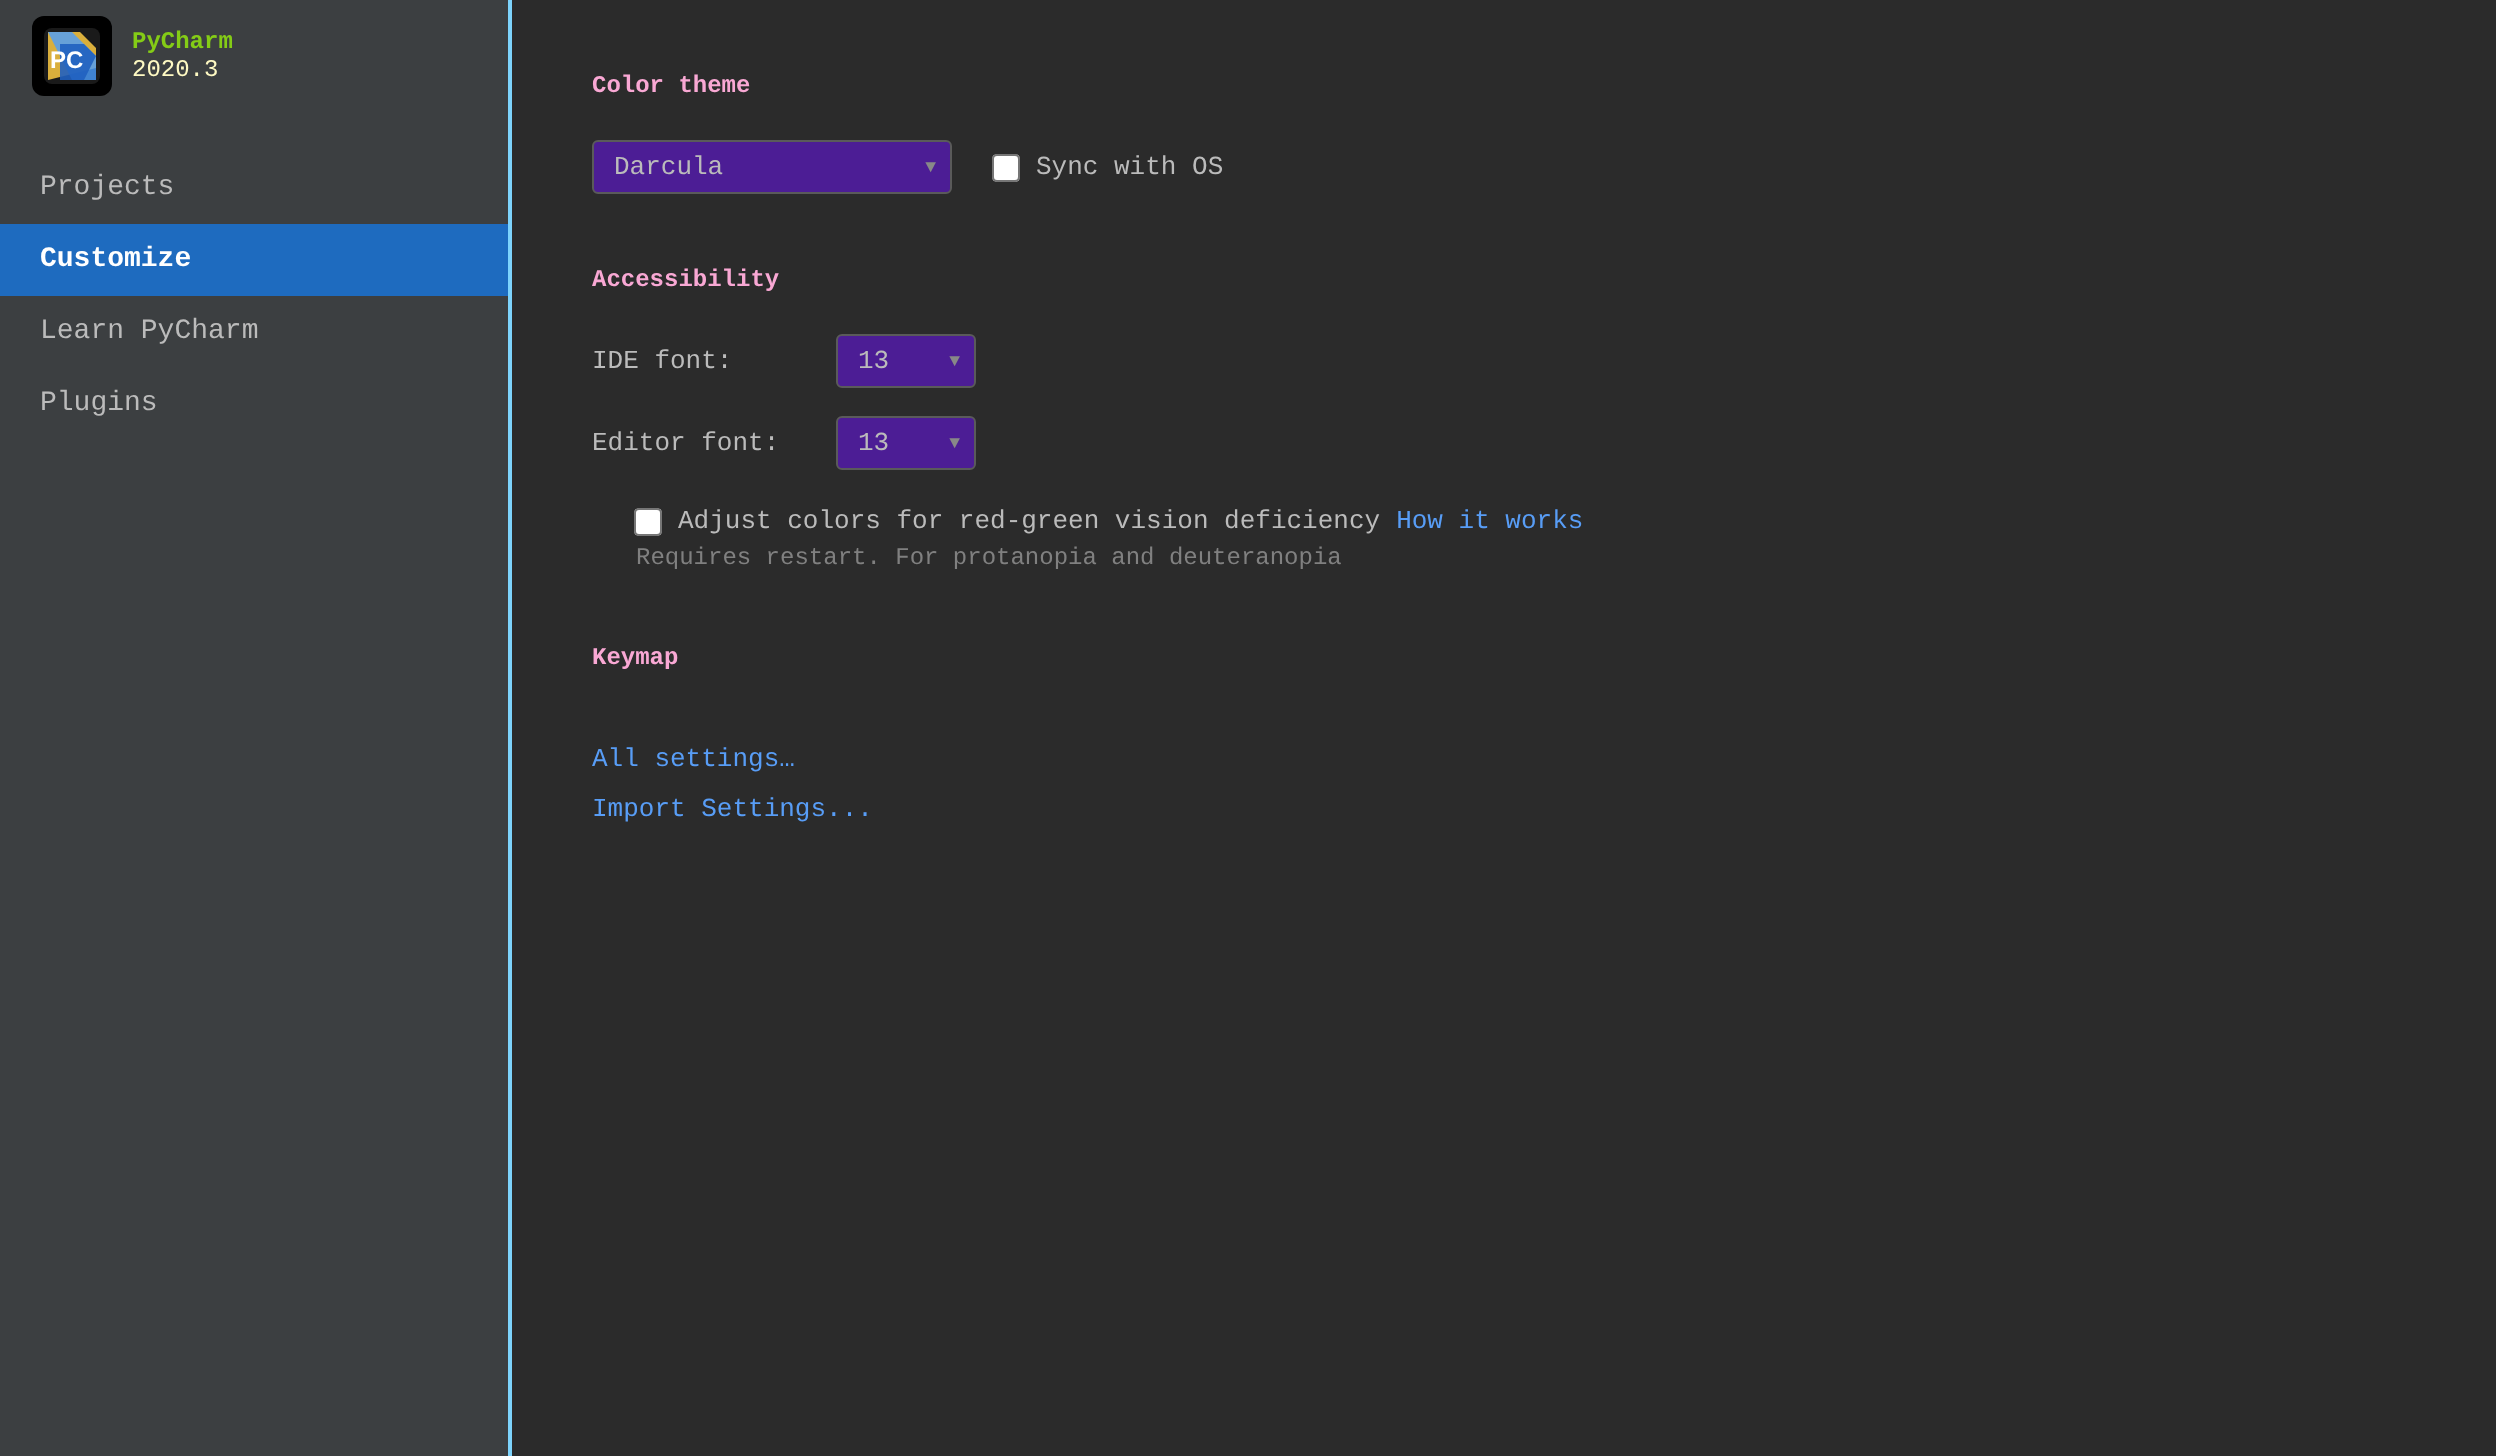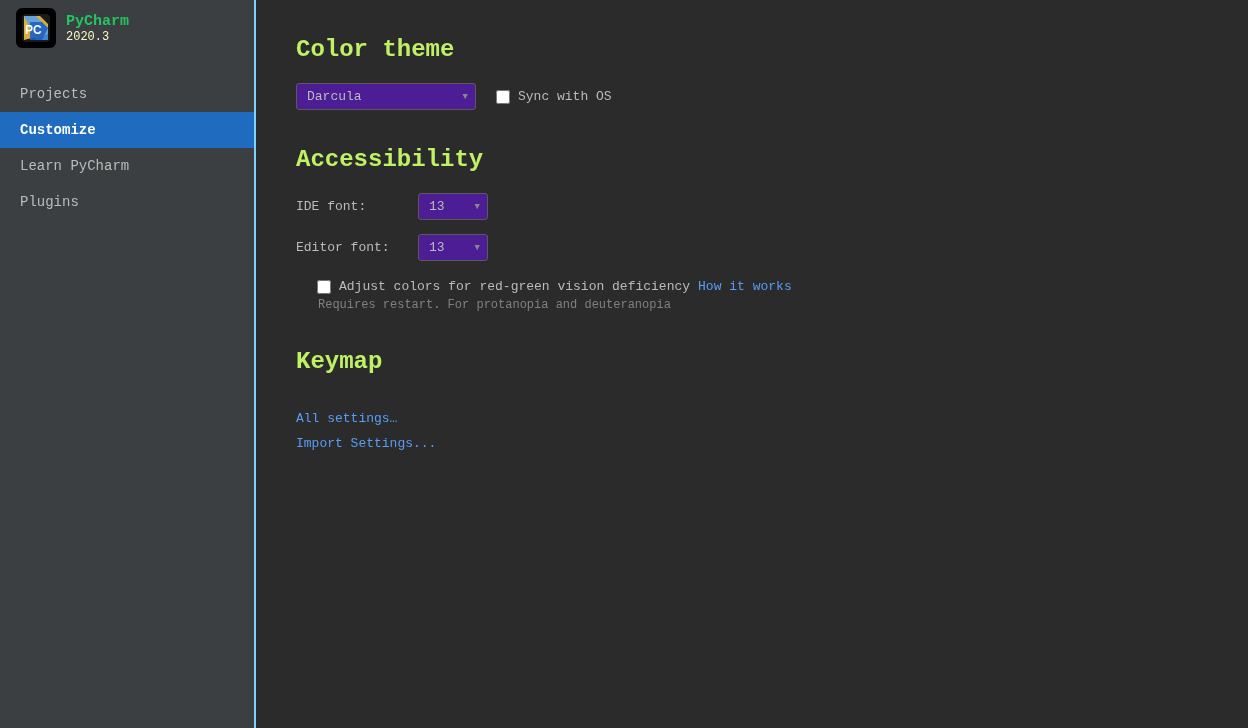--- a/index.html
+++ b/index.html
@@ -40,22 +40,22 @@
       height: 40px;
       flex-shrink: 0;
     }
 
     .sidebar-title-block {
       display: flex;
       flex-direction: column;
     }
 
     .sidebar-app-name {
-      color: #22c55e;
-      font-size: 15px;
+      color: #84cc16;
+      font-size: 12px;
       font-weight: bold;
       font-family: 'Courier New', Courier, monospace;
     }
 
     .sidebar-app-version {
       color: #fef9c3;
       font-size: 12px;
       font-family: 'Courier New', Courier, monospace;
     }
 
@@ -81,22 +81,22 @@
 
     
     .main-content {
       flex: 1;
       background-color: #2b2b2b;
       padding: 36px 40px;
       overflow-y: auto;
     }
 
     .section-title {
-      color: #bef264;
-      font-size: 24px;
+      color: #f9a8d4;
+      font-size: 12px;
       font-weight: bold;
       font-family: 'Courier New', Courier, monospace;
       margin-bottom: 20px;
     }
 
     
     .color-theme-row {
       display: flex;
       align-items: center;
       gap: 20px;

